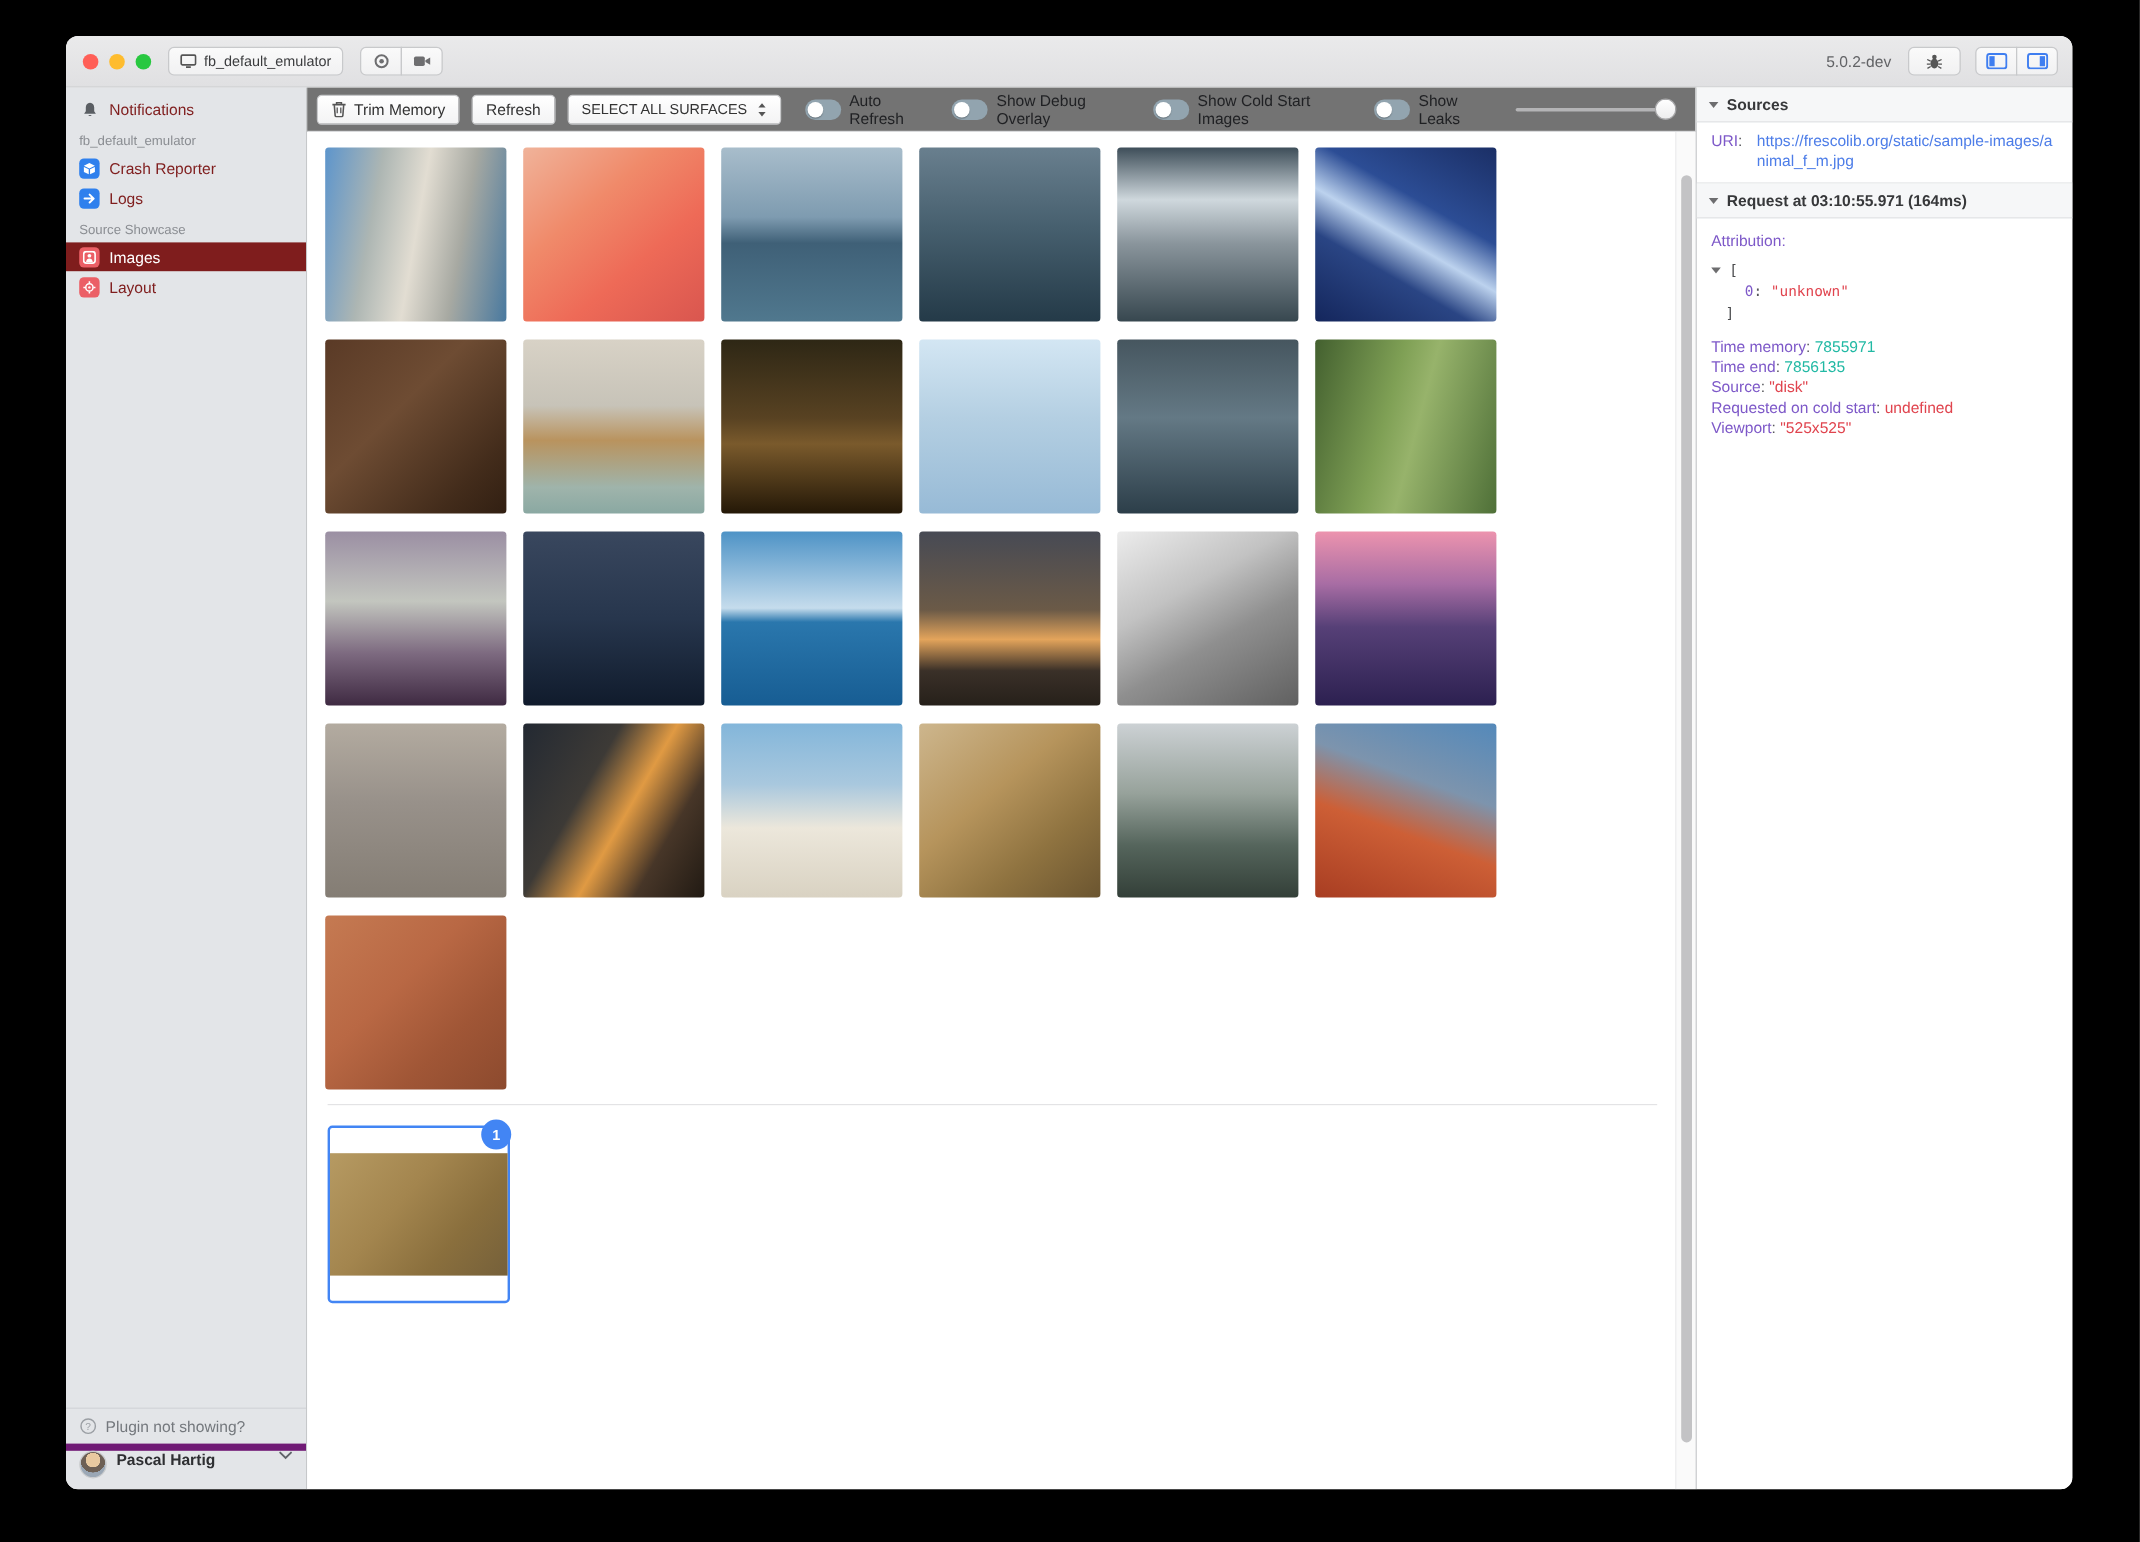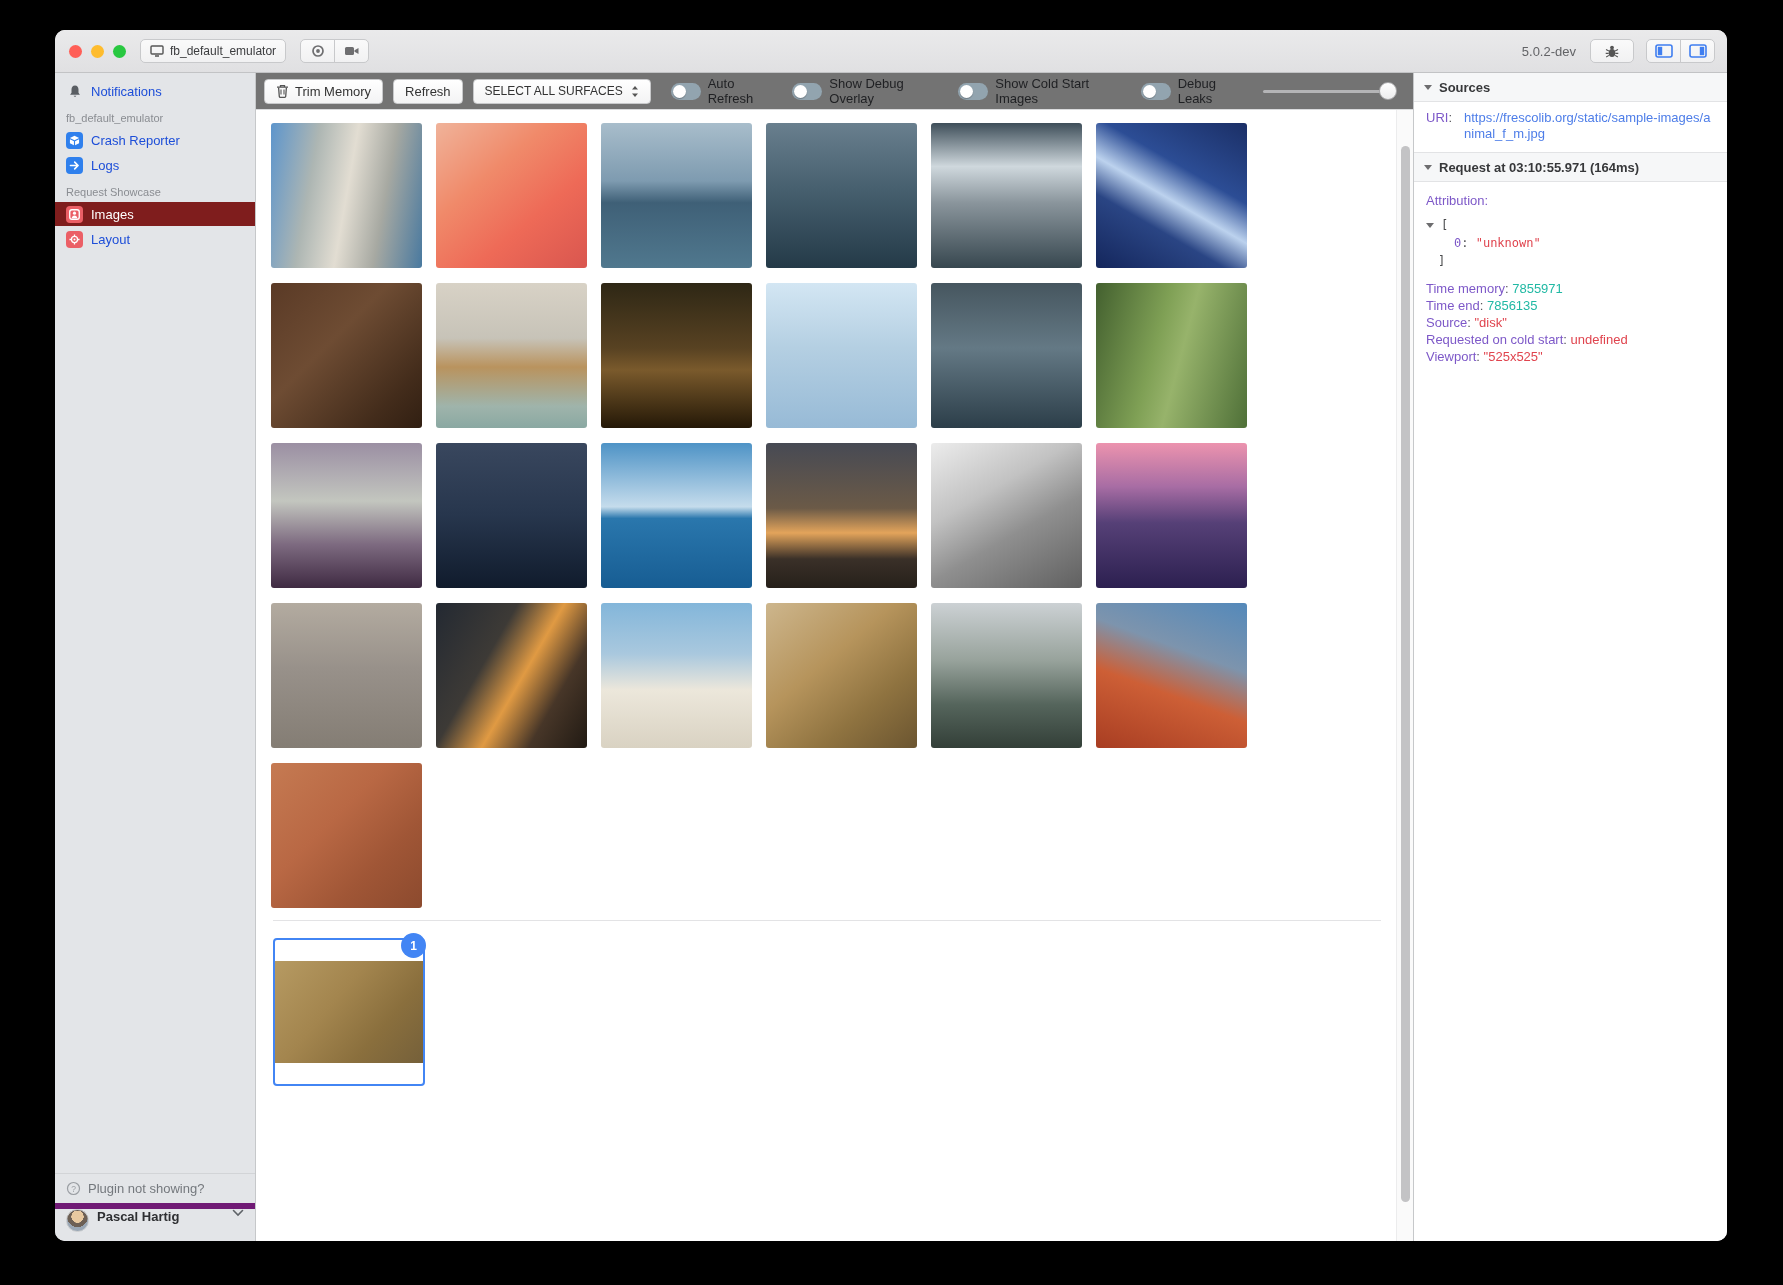--- a/index.html
+++ b/index.html
@@ -27,21 +27,21 @@
   .btn-pair .tb-btn:last-child { border-radius:0 5px 5px 0; margin-left:-1px; }
   .tb-right { margin-left:auto; display:flex; align-items:center; margin-right:12px; }
   .version { font-size:13px; color:#626366; margin-right:14px; }
   .tb-single { border-radius:5px; width:44px; margin-right:12px; }
 
   
   .sidebar { position:absolute; left:0; top:43px; width:201px; bottom:0;
              background:#e3e5e8; border-right:1px solid #c6c8ca; }
   .sidebar-list { padding-top:5px; }
   .side-item { height:24px; display:flex; align-items:center; gap:8px; padding:0 11px;
-               font-size:13px; color:#1d4ed8; margin:1px 0; }
+               font-size:13px; color:#7f1d1d; margin:1px 0; }
   .side-item.selected { background:#7f1d1d; color:#fff; }
   .side-section { font-size:11px; color:#8a8d92; padding:8px 11px 3px; }
   .plugin-ic { width:17px; height:17px; border-radius:4px; display:flex; align-items:center;
                justify-content:center; flex:none; }
   .plugin-ic.plain { background:transparent !important; }
   .sidebar-bottom { position:absolute; left:0; right:0; bottom:0; }
   .help-row { height:30px; border-top:1px solid #d2d4d7; display:flex; align-items:center;
               gap:7px; padding:0 11px; font-size:13px; color:#74787d; }
   .user-row { height:38px; border-top:6px solid #701a75; display:flex; align-items:flex-start;
               gap:8px; padding:0 11px; font-size:13px; font-weight:700; color:#2e2f32; }
@@ -207,21 +207,21 @@
           <span>Crash Reporter</span>
         </div>
         <div class="side-item">
           <span class="plugin-ic" style="background: rgb(47, 128, 237);">
             <svg width="11" height="11" viewBox="0 0 12 12">
               <path d="M1.6 6 H9.4 M6.2 2.4 L9.9 6 L6.2 9.6" stroke="#fff" stroke-width="1.8" fill="none" stroke-linecap="round" stroke-linejoin="round"></path>
             </svg>
           </span>
           <span>Logs</span>
         </div>
-        <div class="side-section">Request Showcase</div>
+        <div class="side-section">Source Showcase</div>
         <div class="side-item selected">
           <span class="plugin-ic" style="background: rgb(235, 95, 102);">
             <svg width="11" height="11" viewBox="0 0 12 12">
               <rect x="0.8" y="0.8" width="10.4" height="10.4" rx="2.4" fill="none" stroke="#fff" stroke-width="1.5"></rect>
               <circle cx="6" cy="4.5" r="1.7" fill="#fff"></circle>
               <path d="M2.9 10.1 C3.3 8 4.4 7 6 7 s2.7 1 3.1 3.1 z" fill="#fff"></path>
             </svg>
           </span>
           <span>Images</span>
         </div>
@@ -299,21 +299,21 @@
           <div class="toggle-group">
             <div class="toggle">
               <div class="knob"></div>
             </div>
             <span>Show Cold Start Images</span>
           </div>
           <div class="toggle-group">
             <div class="toggle">
               <div class="knob"></div>
             </div>
-            <span>Debug Leaks</span>
+            <span>Show Leaks</span>
           </div>
         </div>
       <div class="slider">
         <div class="slider-track"></div>
         <div class="slider-knob"></div>
       </div>
     </div>
 
     <div class="content">
       <div class="grid">

